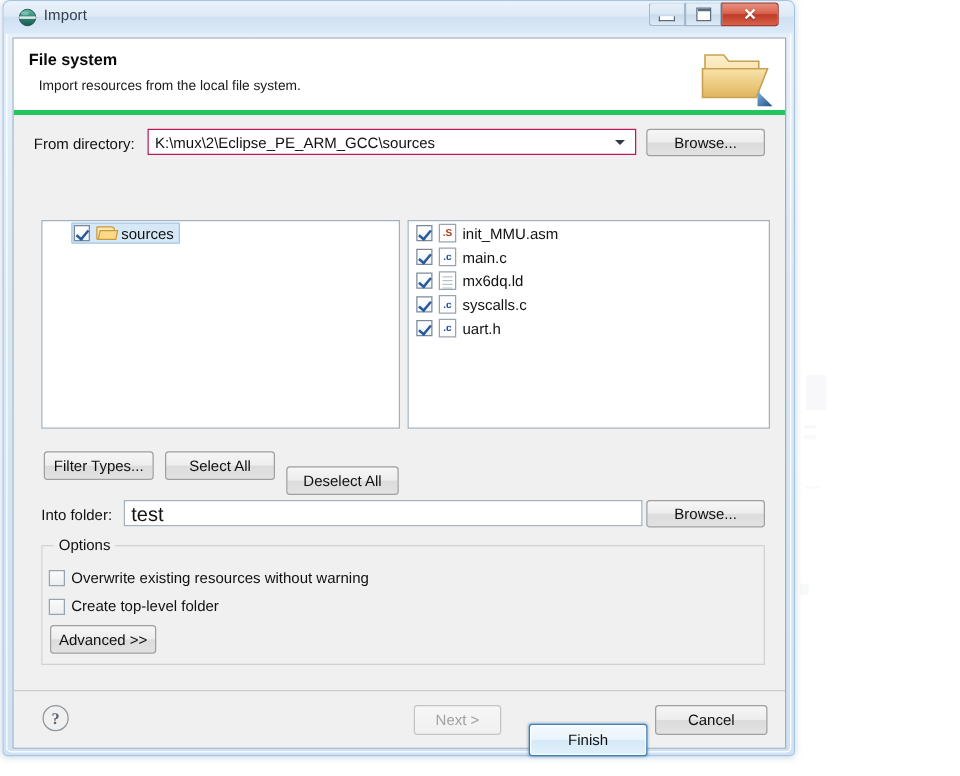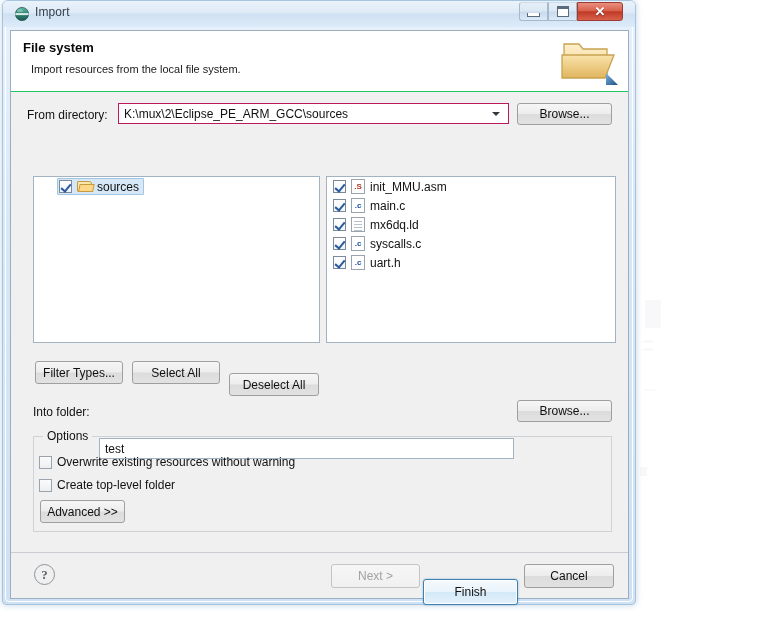--- a/index.html
+++ b/index.html
@@ -124,21 +124,21 @@
     box-sizing: border-box;
   }
 
   
   #header {
     position: absolute;
     left: 0; top: 0;
     width: 100%;
     height: 61px;
     background: #ffffff;
-    border-bottom: 1px solid #22c55e;
+    border-bottom: 4px solid #22c55e;
     box-sizing: border-box;
   }
   #header-title {
     position: absolute;
     left: 12px; top: 9px;
     font-size: 13px;
     font-weight: bold;
     color: #0a0a0a;
   }
   #header-desc {
@@ -349,24 +349,23 @@
     font-size: 12px;
     color: #111;
   }
   #into-input {
     position: absolute;
     left: 88px; top: 308px;
     width: 415px; height: 21px;
     background: #ffffff;
     border: 1px solid #a3b3c2;
     box-sizing: border-box;
-    font-size: 12px;
+    font-size: 16px;
     color: #111;
     padding: 3px 0 0 5px;
-    margin-top: 38px;
   }
   #btn-browse-into { left: 506px; top: 308px; width: 95px; height: 22px; }
 
   
   #options-group {
     position: absolute;
     left: 22px; top: 344px;
     width: 579px; height: 96px;
     border: 1px solid #d0d3d6;
     box-sizing: border-box;
@@ -410,21 +409,21 @@
     color: #5d646b;
     font-size: 13px;
     font-weight: bold;
     display: flex;
     align-items: center;
     justify-content: center;
     box-sizing: border-box;
     font-family: "Liberation Serif", serif;
   }
   #btn-back   { left: 228px; top: 11px; width: 83px; height: 24px; }
-  #btn-next   { left: 320px; top: 11px; width: 89px; height: 24px; }
+  #btn-next   { left: 320px; top: 11px; width: 70px; height: 24px; }
   #btn-finish { left: 412px; top: 10px; width: 95px; height: 26px; }
   #btn-cancel { left: 513px; top: 11px; width: 90px; height: 24px; }
 </style>
 </head>
 <body>
 
 <div id="desktop">
   <div class="bg-artifact" style="left:645px;top:300px;width:16px;height:28px;opacity:.55;"></div>
   <div class="bg-artifact" style="left:643px;top:340px;width:10px;height:3px;opacity:.5;"></div>
   <div class="bg-artifact" style="left:643px;top:348px;width:10px;height:3px;opacity:.5;"></div>

